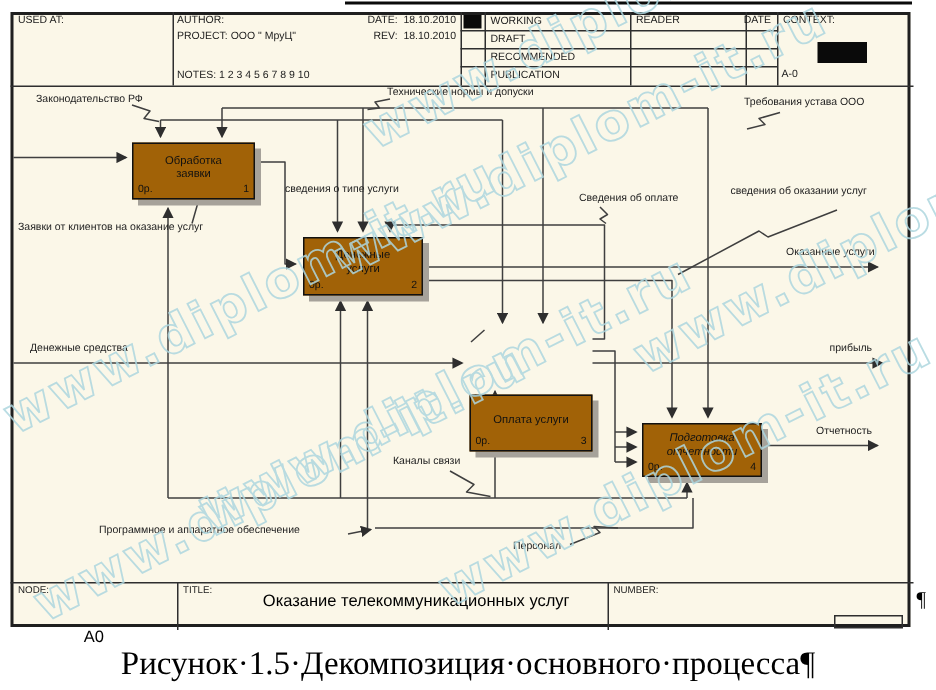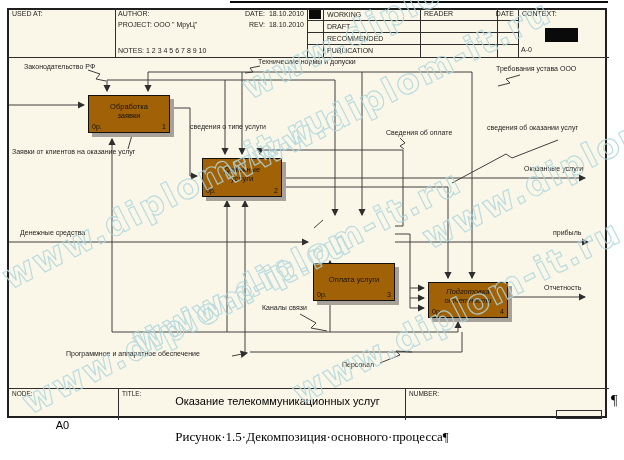--- a/index.html
+++ b/index.html
@@ -13,21 +13,21 @@
   .lab{position:absolute;font-size:7px;line-height:8px;white-space:nowrap;color:#222;}
   .blk{position:absolute;background:#0a0a0a;}
   .box{position:absolute;background:#a16207;border:1.5px solid #111;
        box-shadow:4px 4px 0 #a6a29a;box-sizing:border-box;padding-left:32px;}
   .box-title{position:absolute;left:0;right:0;top:6px;text-align:center;
              font-size:7.5px;line-height:9px;white-space:pre-line;color:#111;}
   .box-cost{position:absolute;left:3px;bottom:2px;font-size:7px;color:#111;}
   .box-num{position:absolute;right:3px;bottom:2px;font-size:7px;color:#111;}
   .ftr-big{position:absolute;font-size:11px;color:#000;}
   .caption{position:absolute;left:0;top:429px;width:624px;text-align:center;
-           font-family:"Liberation Serif",serif;font-size:13px;color:#000;}
+           font-family:"Liberation Serif",serif;font-size:22px;color:#000;}
   .pilcrow{position:absolute;font-family:"Liberation Serif",serif;font-size:14px;color:#000;}
   svg{position:absolute;left:0;top:0;}
   .norect{position:absolute;border:1px solid #2e2e2e;box-sizing:border-box;background:transparent;}
 </style>
 </head>
 <body>
 
 <div class="page">
 
   <div class="sheet"></div>

